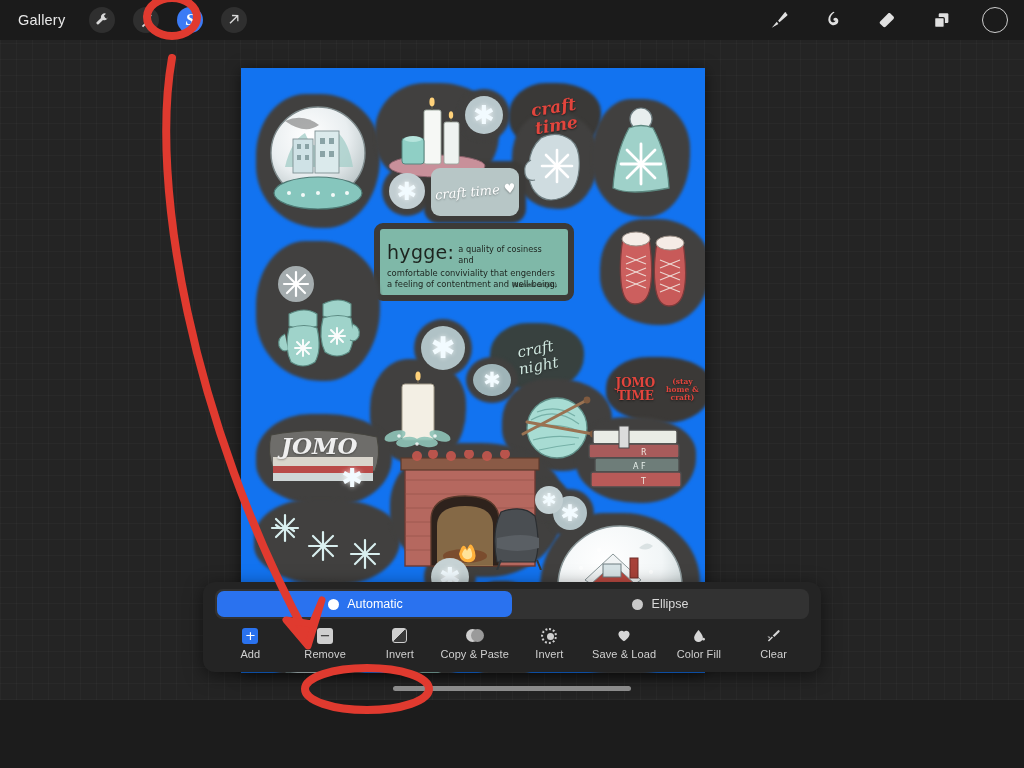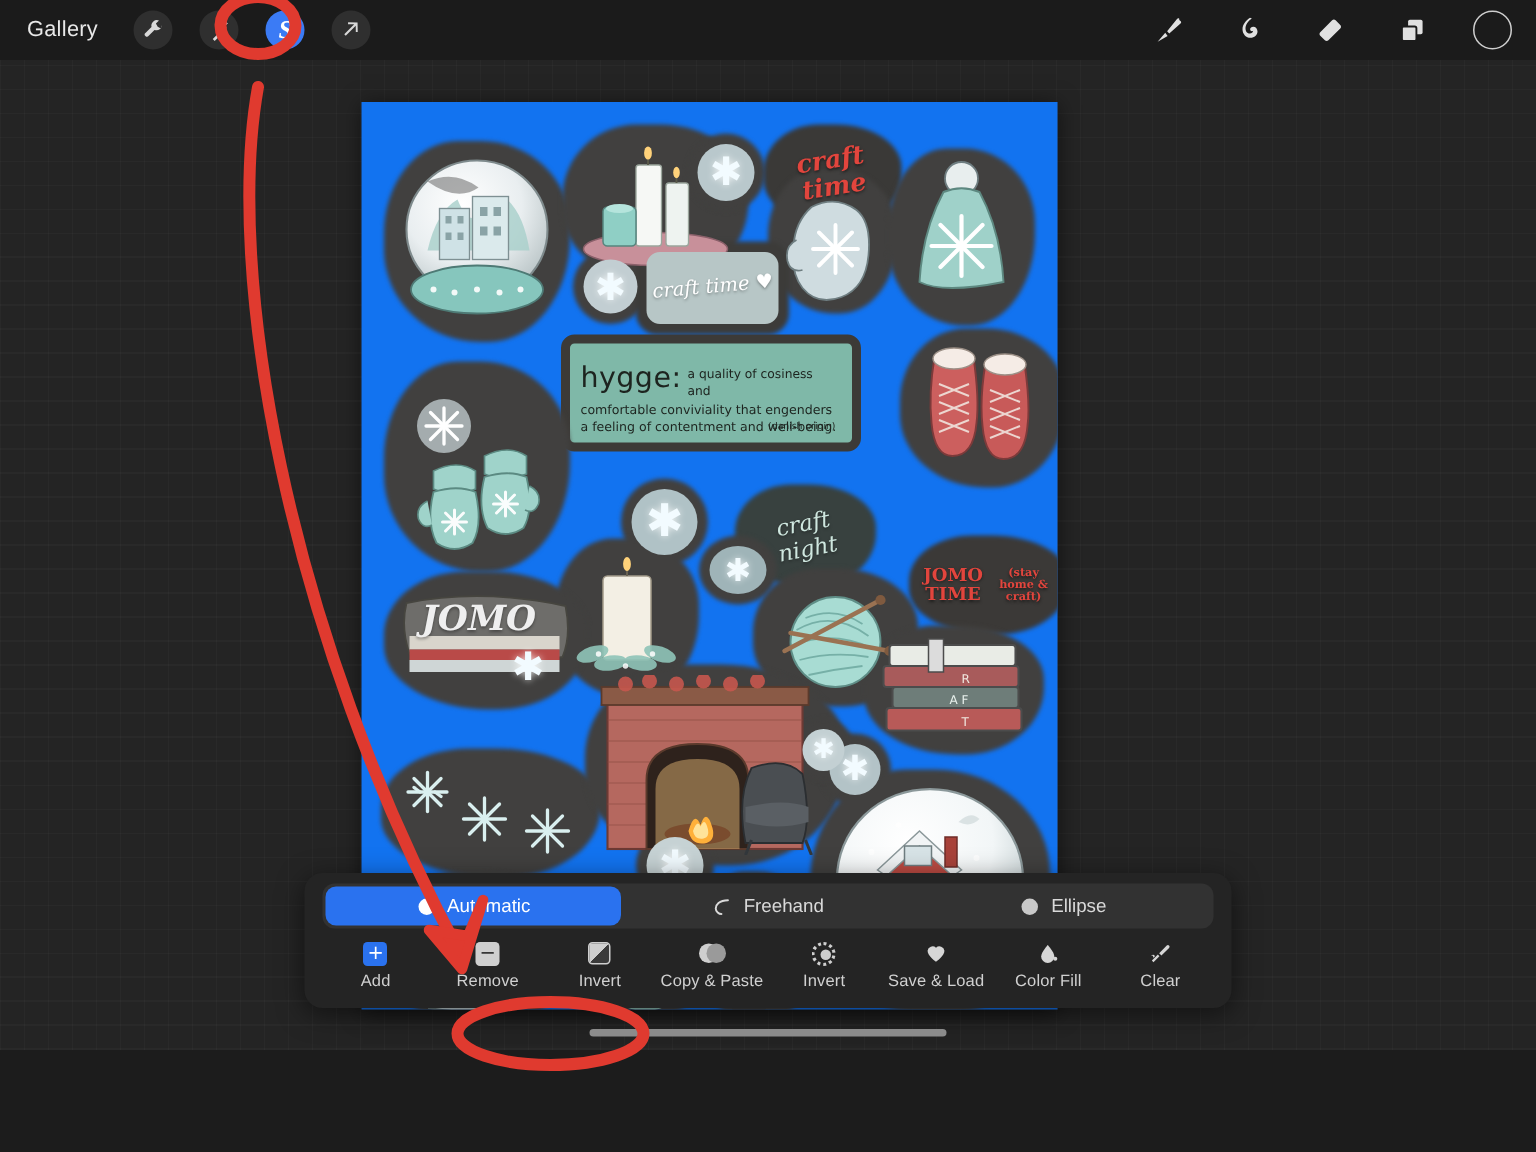--- a/index.html
+++ b/index.html
@@ -635,21 +635,21 @@
             </g>
             <g fill="#ffffff" opacity=".85">
               <circle cx="22" cy="70" r="1.8"></circle>
                 <circle cx="40" cy="78" r="1.8"></circle>
                 <circle cx="58" cy="70" r="1.8"></circle>
             </g>
           </svg>
         </div>
       </div>
 
-      <div class="st" style="left:22px; top:320px; width:122px; height:78px;">
+      <div class="st" style="left:22px; top:353px; width:122px; height:78px;">
         <div class="blob r18"></div>
         <div class="inner">
           <svg width="122" height="78" viewBox="0 0 122 78">
             <path d="M8 14 q50-10 106 2 q4 20 -2 34 q-52 10 -102 -2 q-6 -18 -2 -34z" fill="#6e6d6a" stroke="#46453f" stroke-width="1.2"></path>
             <rect x="10" y="36" width="100" height="9" fill="#d9d5cc"></rect>
             <rect x="10" y="45" width="100" height="7" fill="#b94a48"></rect>
             <rect x="10" y="52" width="100" height="8" fill="#cfd6d6"></rect>
           </svg>
           <span class="script-white" style="position:absolute; left:18px; top:12px; font-size:23px; color:#efefef; font-weight:bold;">JOMO</span>
           <span class="flake" style="position:absolute; right:22px; bottom:8px; font-size:26px;">✱</span>
@@ -842,28 +842,20 @@
 
     <div id="mode-row">
       <div class="mode-item selected">
         <span class="mode-ic">
             <span class="dot-white"></span>
           </span>
         <span>Automatic</span>
       </div>
       <div class="mode-item">
         <span class="mode-ic">
-          <svg width="13" height="13" viewBox="0 0 24 24" fill="none" stroke="#d9d9d9" stroke-width="2.4" stroke-linecap="round">
-            <path d="M19 4 C8 4 4 10 4 14 C4 18 8 21 11 21"></path>
-          </svg>
-        </span>
-        <span>Freehand</span>
-      </div>
-      <div class="mode-item">
-        <span class="mode-ic">
             <span class="dot-grey"></span>
           </span>
         <span>Ellipse</span>
       </div>
     </div>
 
     <div id="action-row">
       <div class="action-item">
         <span class="action-ic">
             <span class="ic-sq-blue">+</span>

